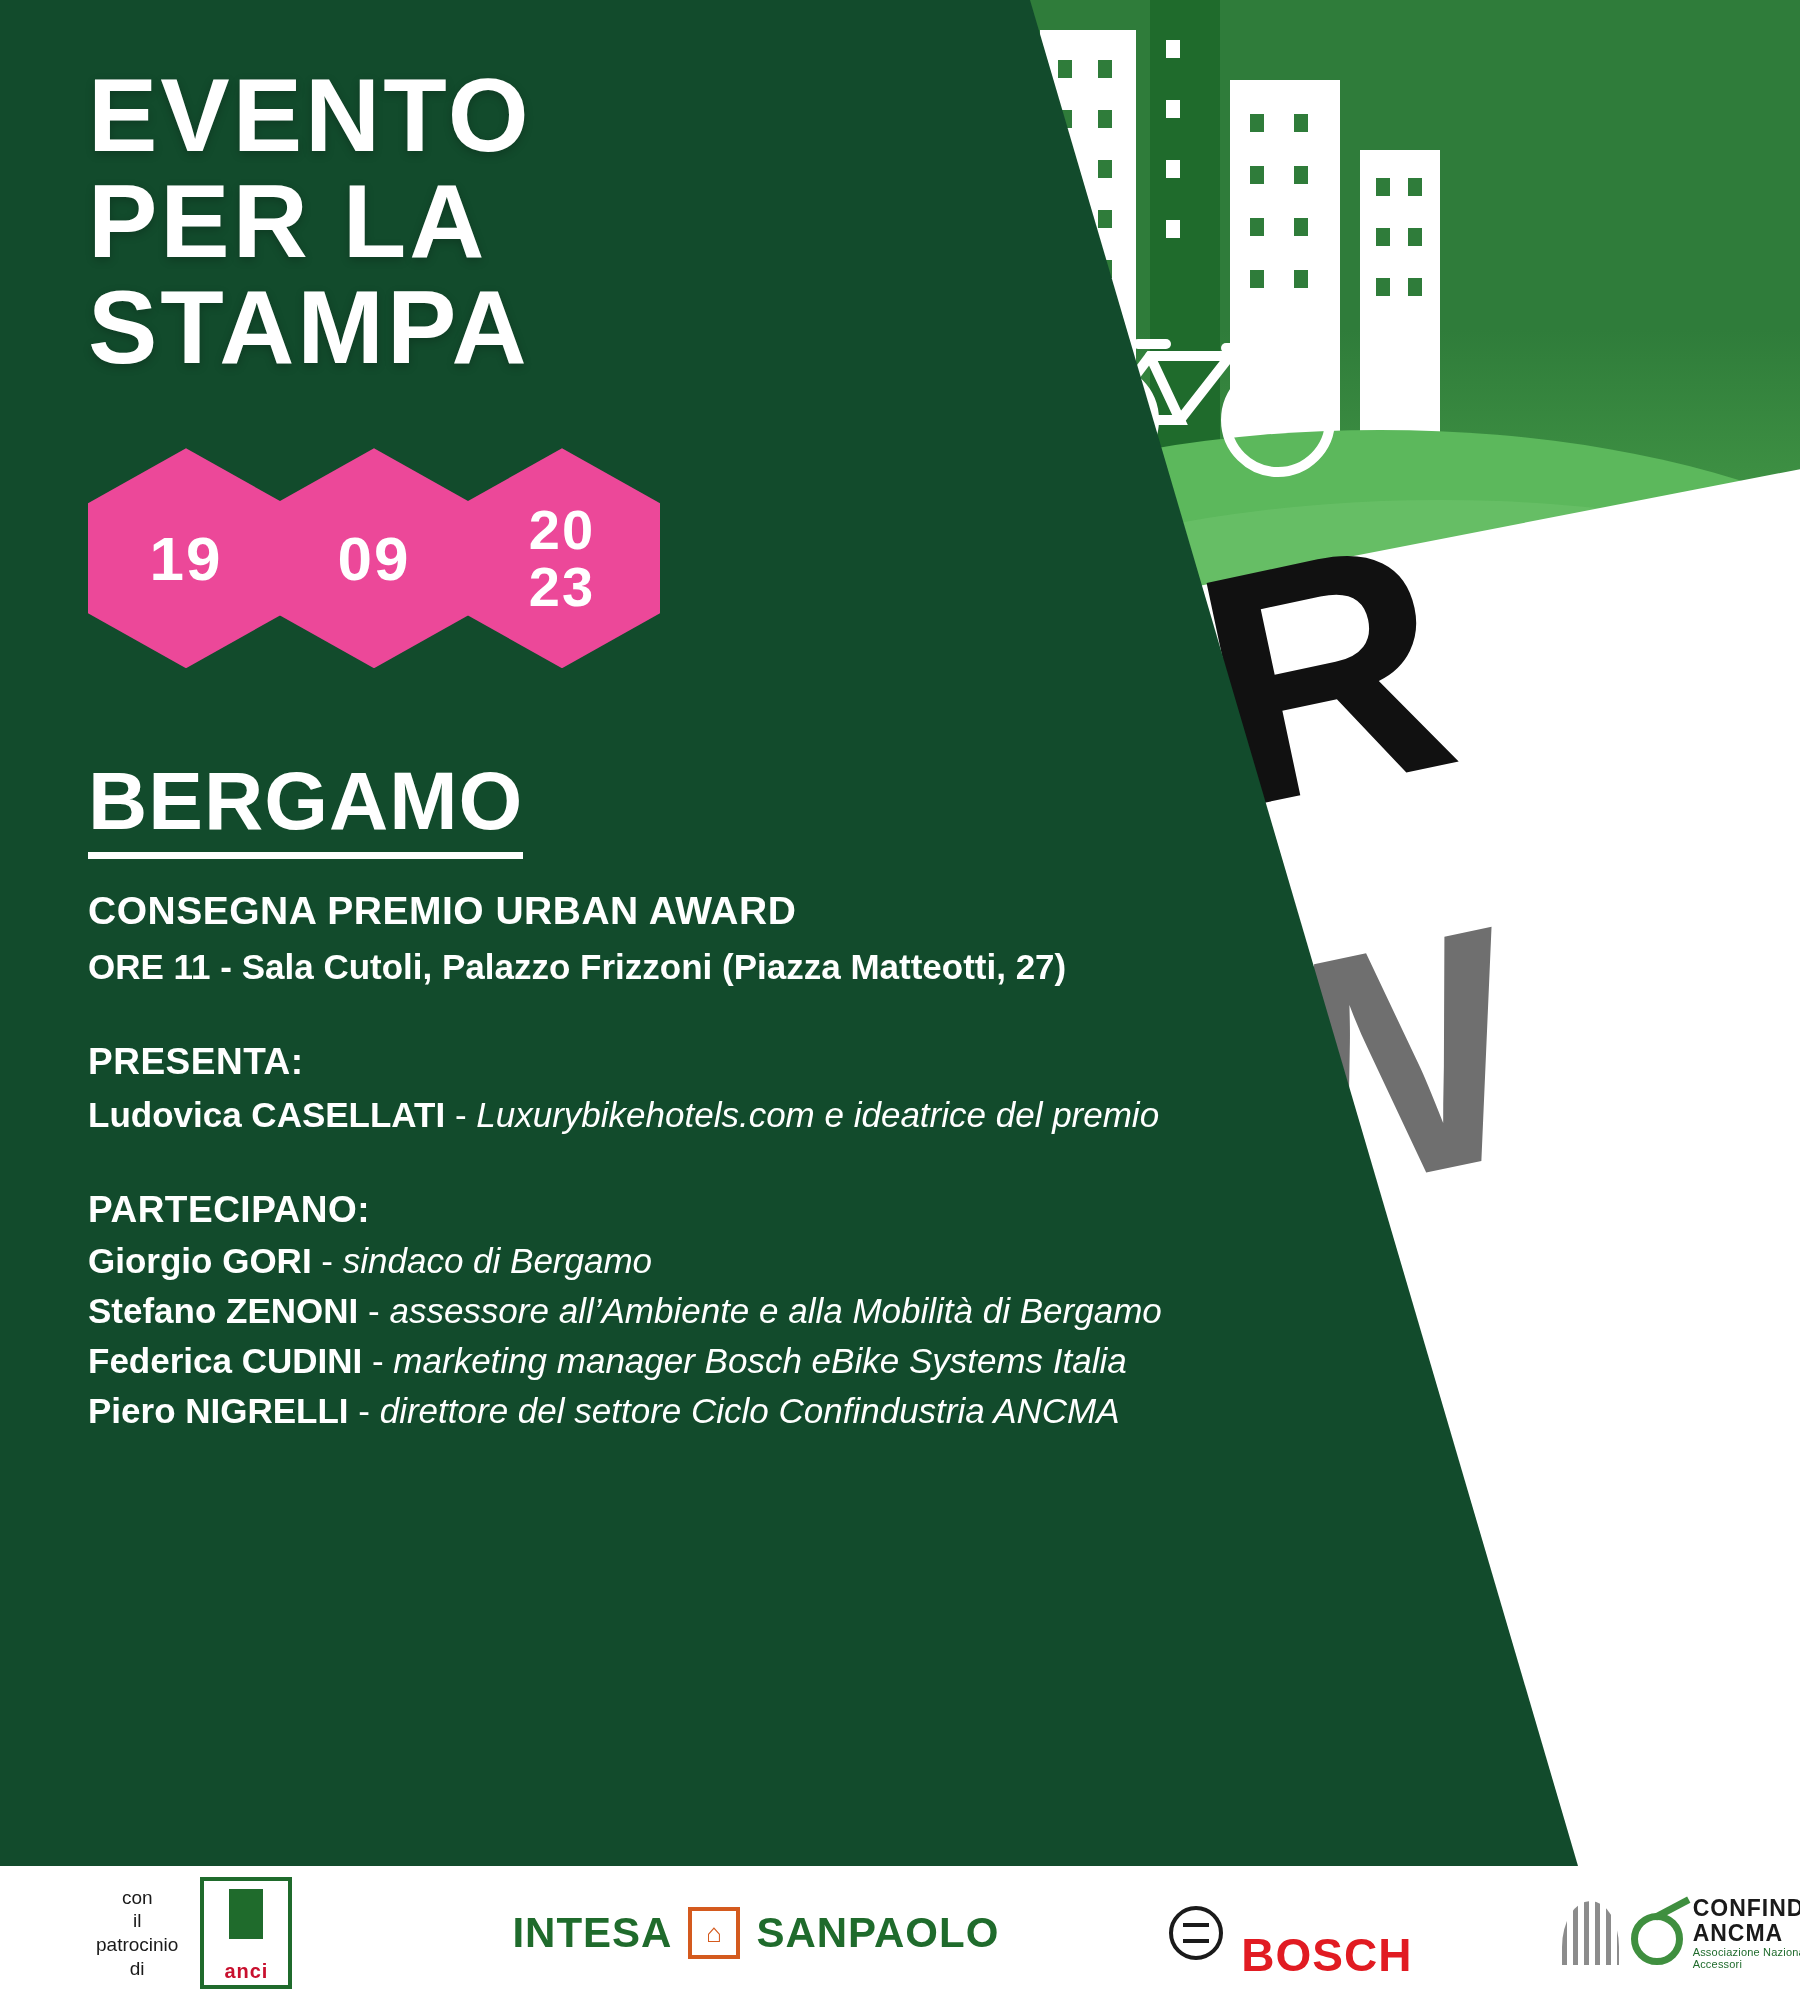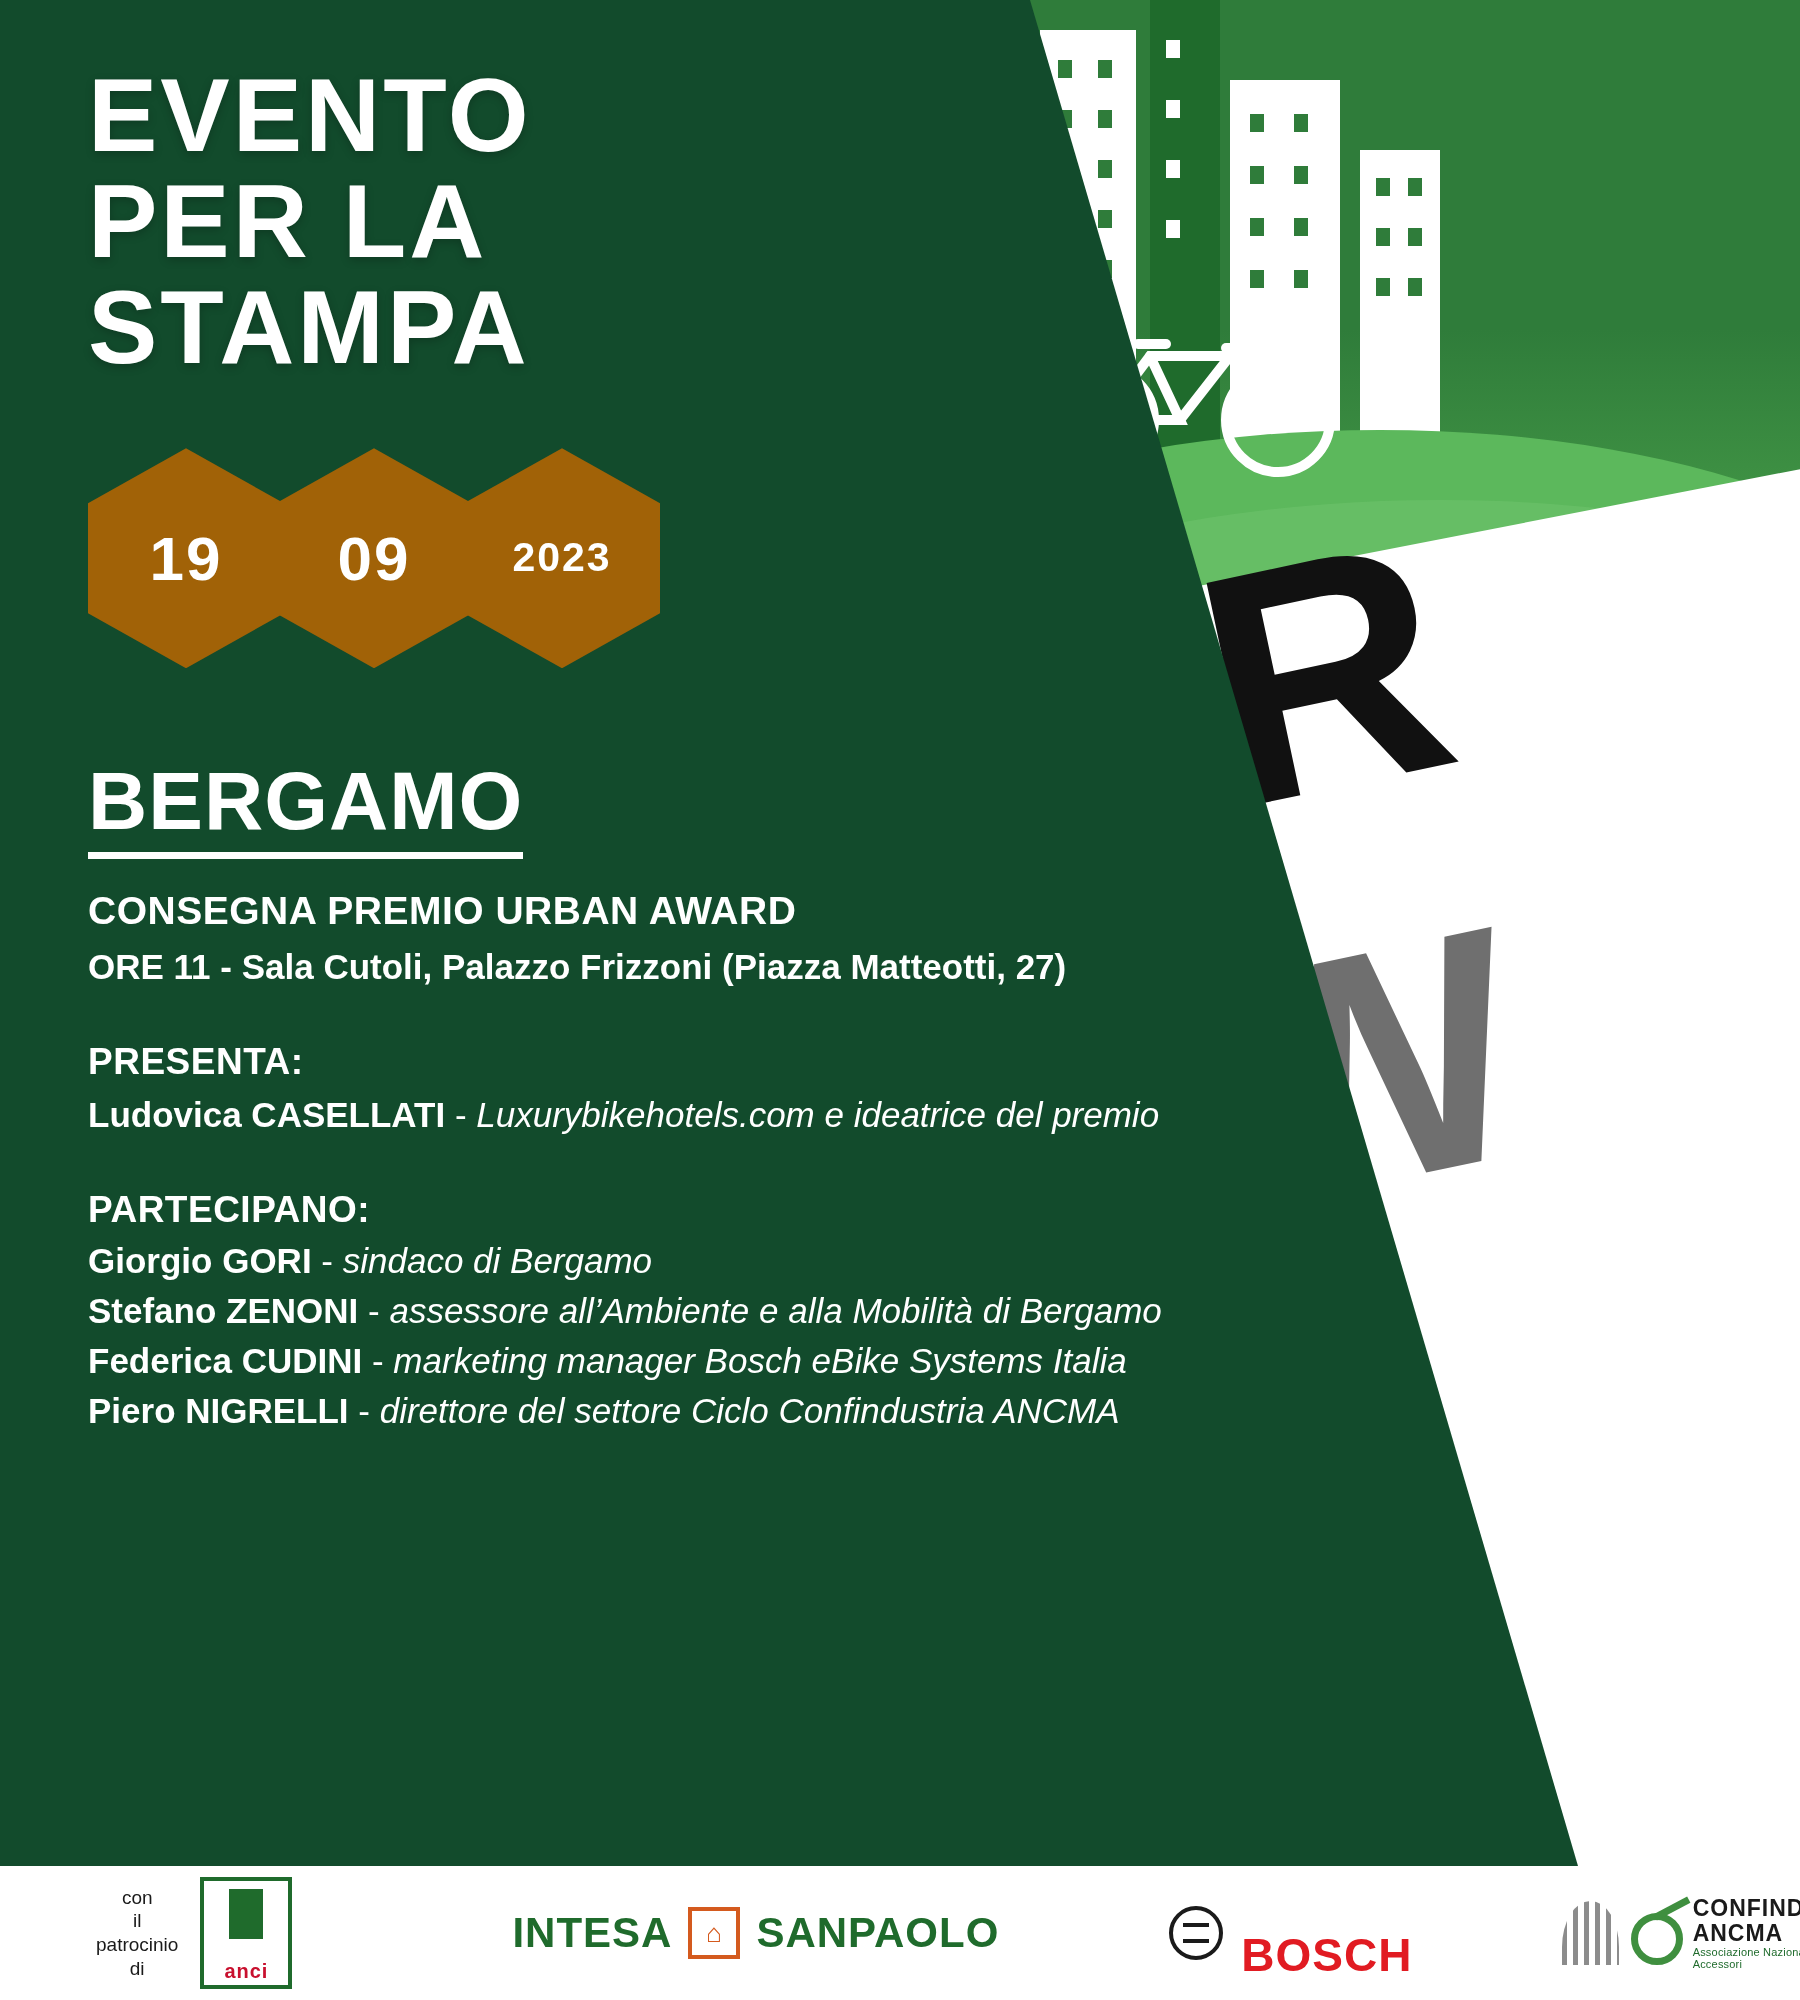--- a/index.html
+++ b/index.html
@@ -120,33 +120,33 @@
 
   
   .dates {
     display: flex;
     align-items: flex-start;
     margin-top: 68px;
     margin-left: 0px;
   }
   .hex {
     width: 196px; height: 220px;
-    background: #a16207;
+    background: #ec4899;
     clip-path: polygon(50% 0%, 100% 25%, 100% 75%, 50% 100%, 0% 75%, 0% 25%);
     display: flex; align-items: center; justify-content: center;
     color: #ffffff;
     font-size: 62px;
     font-weight: 800;
     letter-spacing: 2px;
     margin-right: -8px;
   }
   .hex.year {
-    flex-direction: row;
+    flex-direction: column;
     line-height: 1.02;
-    font-size: 41px;
+    font-size: 56px;
   }
 
   .city {
     margin-top: 86px;
     font-size: 82px;
     font-weight: 800;
     letter-spacing: 1px;
     display: inline-block;
     border-bottom: 7px solid #ffffff;
     padding-bottom: 4px;

